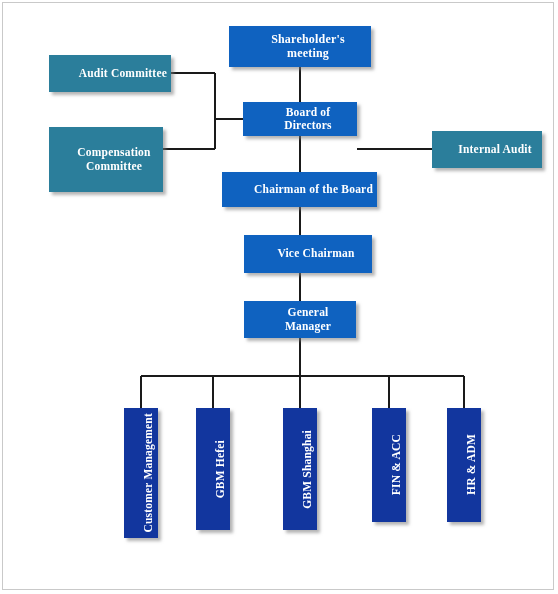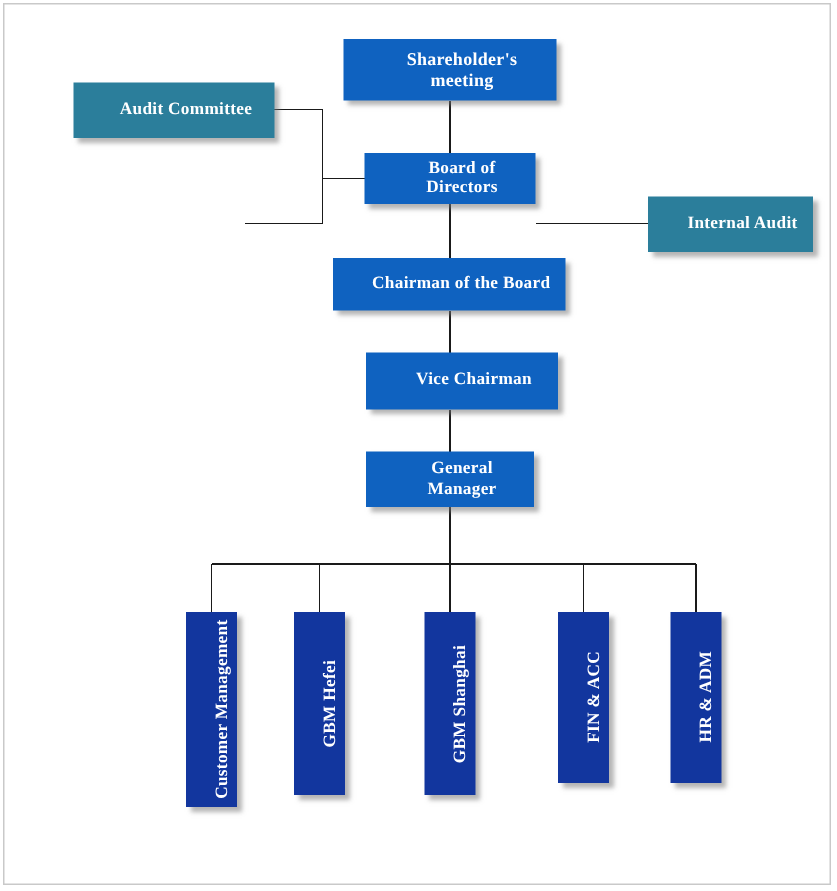--- a/index.html
+++ b/index.html
@@ -111,34 +111,38 @@
       <line x1="300" y1="376" x2="300" y2="408"></line>
       <line x1="389" y1="376" x2="389" y2="408"></line>
       <line x1="464" y1="376" x2="464" y2="408"></line>
     </g>
   </svg>
 
   <div class="node node-blue" style="left:229px; top:26px; width:142px; height:41px; font-size:12px;">
     <span class="label">Shareholder's meeting</span>
   </div>
 
-  <div class="node node-teal" style="left:49px; top:55px; width:134px; height:37px; font-size:11.5px;">
+  <div class="node node-teal" style="left:49px; top:55px; width:122px; height:37px; font-size:11.5px;justify-content:flex-end;">
     <span class="label">Audit Committee</span>
   </div>
 
+  <div class="node node-teal" style="left:49px; top:127px; width:114px; height:65px; font-size:11.5px; flex-direction:column;">
+    <span class="label">Compensation</span>
+    <span class="label">Committee</span>
+  </div>
 
   <div class="node node-teal" style="left:432px; top:131px; width:110px; height:37px; font-size:11.5px;">
     <span class="label">Internal Audit</span>
   </div>
 
   <div class="node node-blue" style="left:243px; top:102px; width:114px; height:34px; font-size:11.5px;">
     <span class="label">Board of Directors</span>
   </div>
 
-  <div class="node node-blue" style="left:222px; top:172px; width:155px; height:35px; font-size:11.5px;">
+  <div class="node node-blue" style="left:222px; top:172px; width:155px; height:35px; font-size:11.5px;justify-content:flex-end;">
     <span class="label">Chairman of the Board</span>
   </div>
 
   <div class="node node-blue" style="left:244px; top:235px; width:128px; height:38px; font-size:11.5px;">
     <span class="label">Vice Chairman</span>
   </div>
 
   <div class="node node-blue" style="left:244px; top:301px; width:112px; height:37px; font-size:11.5px;align-items:center;">
     <span class="label">General Manager</span>
   </div>

